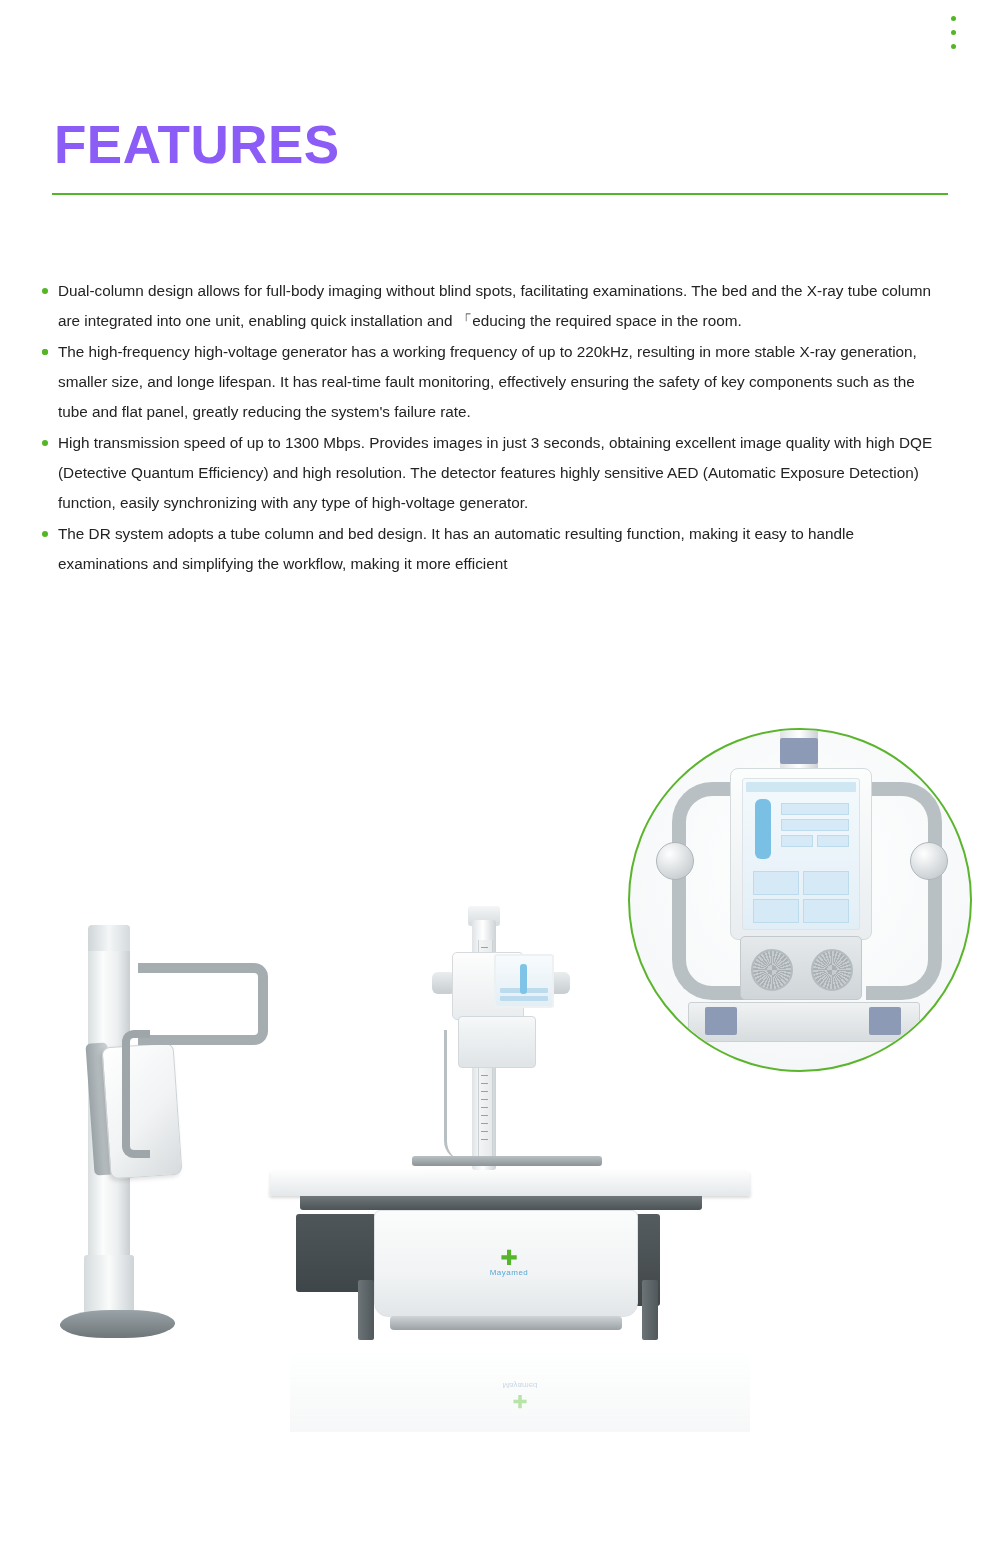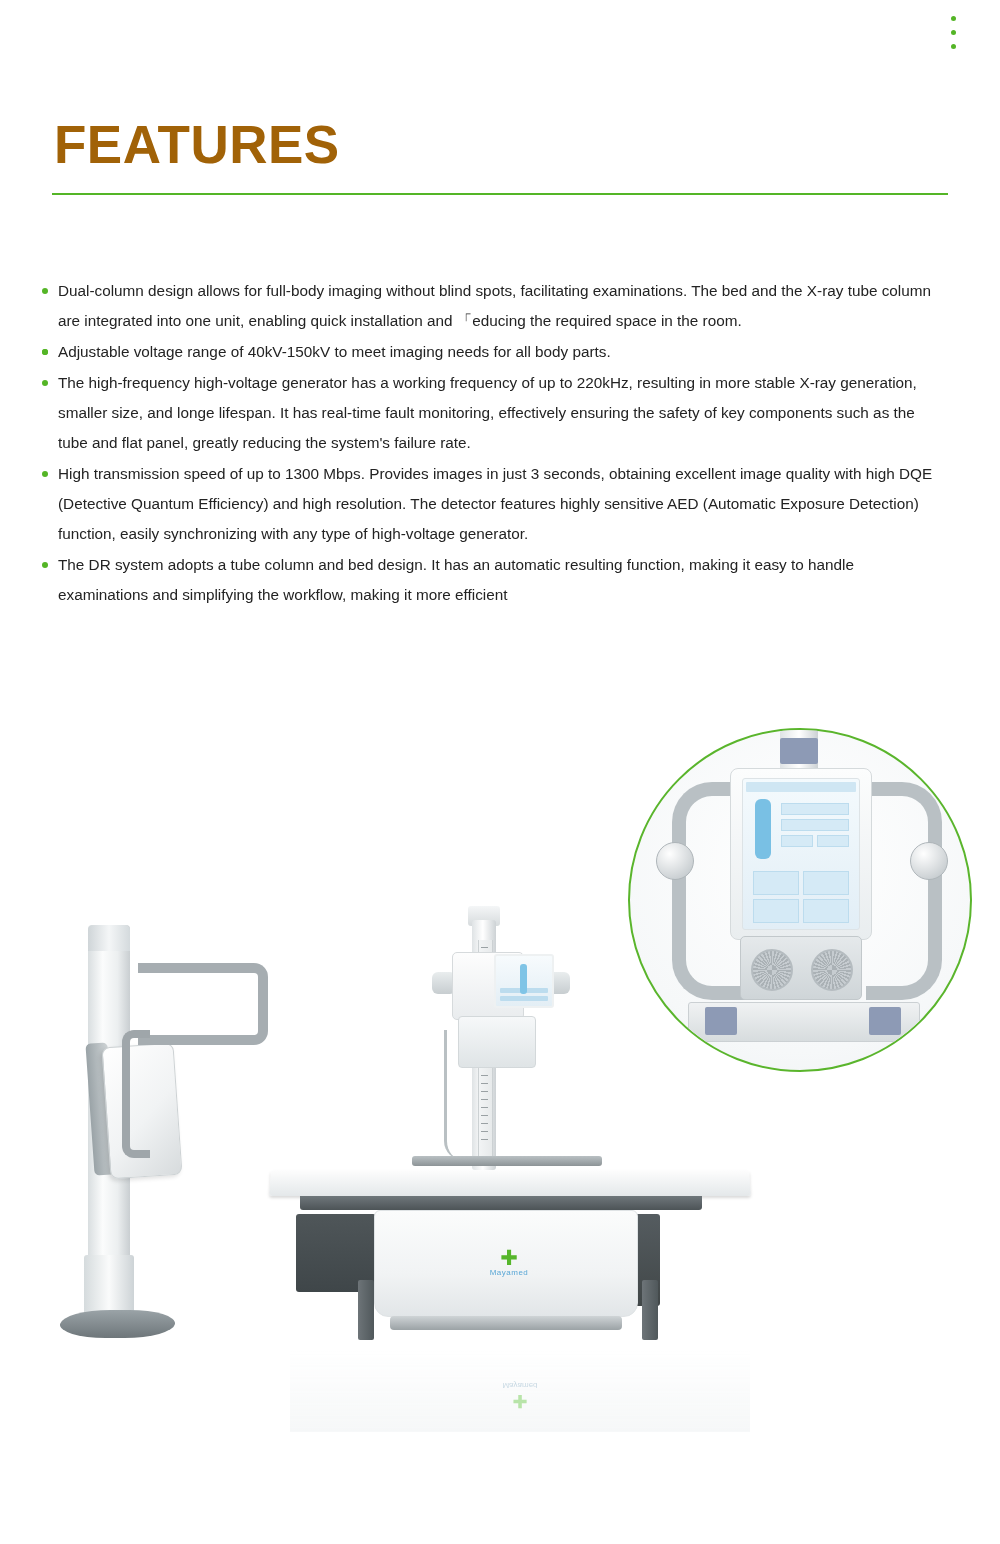--- a/index.html
+++ b/index.html
@@ -19,21 +19,21 @@
   
   .header {
     position: absolute;
     left: 52px;
     top: 118px;
     width: 896px;
   }
   .header-title {
     font-size: 53px;
     font-weight: bold;
-    color: #a16207;
+    color: #8b5cf6;
     letter-spacing: 0.5px;
     line-height: 1;
     margin: 0;
     padding: 0 0 22px 2px;
   }
   .header-rule {
     height: 2px;
     background: #54b526;
     width: 100%;
   }
@@ -579,24 +579,20 @@
     <span></span>
 </div>
 
 <div class="features">
   <p class="feature-item">
     <span class="bullet"></span>
     <span>Dual-column design allows for full-body imaging without blind spots, facilitating examinations. The bed and the X-ray tube column are integrated into one unit, enabling quick installation and 「educing the required space in the room.</span>
   </p>
   <p class="feature-item">
     <span class="bullet"></span>
-  </p>
-  <p class="feature-item">
-    <span class="bullet"></span>
-    <span>Adjustable voltage range of 40kV-150kV to meet imaging needs for all body parts.</span>
   </p>
   <p class="feature-item">
     <span class="bullet"></span>
     <span>The high-frequency high-voltage generator has a working frequency of up to 220kHz, resulting in more stable X-ray generation, smaller size, and longe lifespan. It has real-time fault monitoring, effectively ensuring the safety of key components such as the tube and flat panel, greatly reducing the system's failure rate.</span>
   </p>
   <p class="feature-item">
     <span class="bullet"></span>
     <span>High transmission speed of up to 1300 Mbps. Provides images in just 3 seconds, obtaining excellent image quality with high DQE (Detective Quantum Efficiency) and high resolution. The detector features highly sensitive AED (Automatic Exposure Detection) function, easily synchronizing with any type of high-voltage generator.</span>
   </p>
   <p class="feature-item">

